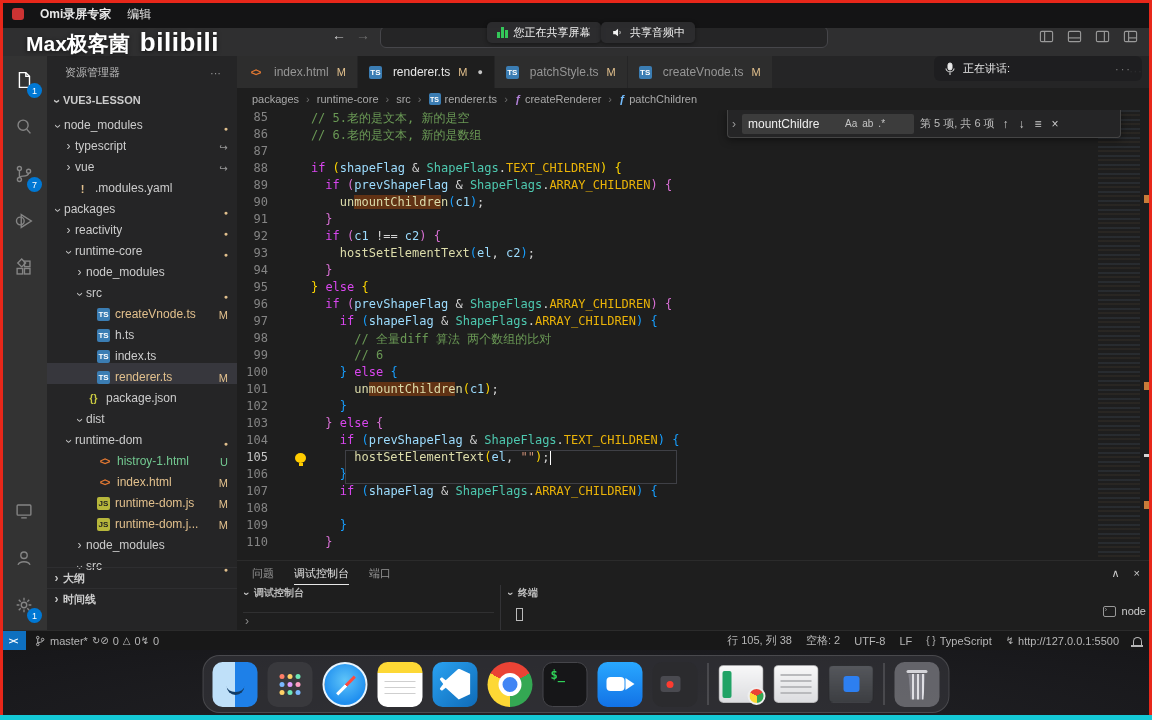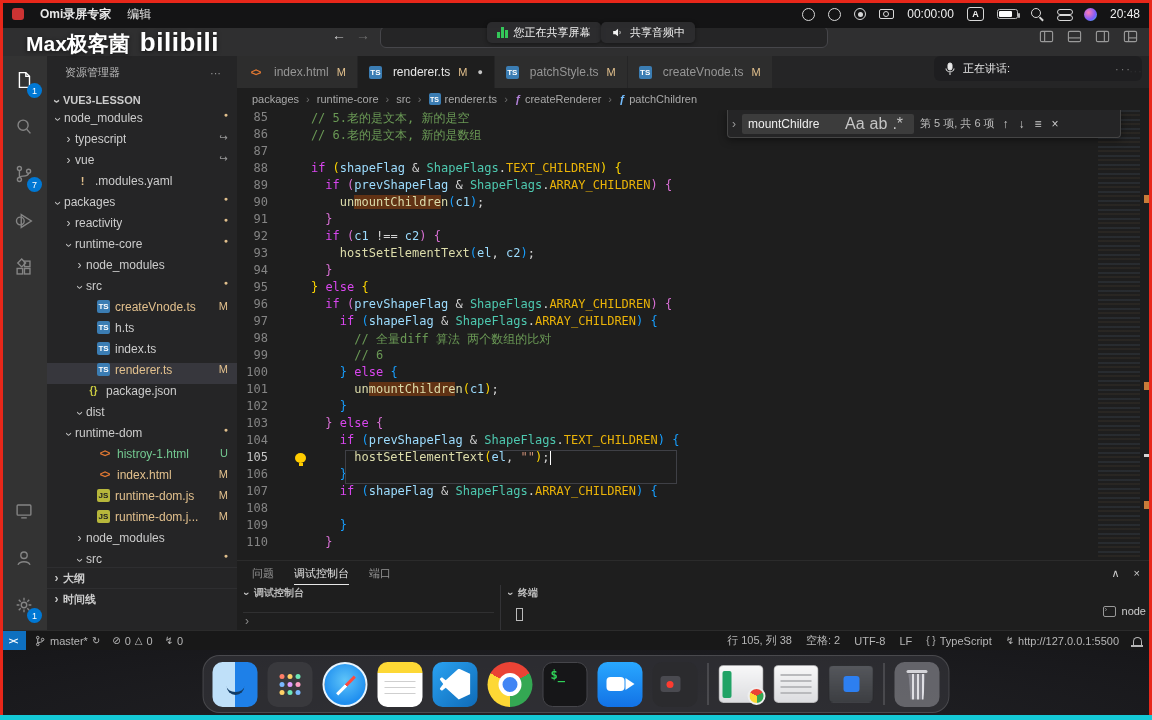--- a/index.html
+++ b/index.html
@@ -50,21 +50,21 @@
   .ab-bottom{position:absolute;bottom:2px;left:0;right:0}
   .ab-badge{position:absolute;right:5px;bottom:5px;min-width:15px;height:15px;background:#0078d4;border-radius:8px;
     color:#fff;font-size:9px;display:flex;align-items:center;justify-content:center;padding:0 3px}
 
   
   .sidebar{position:absolute;left:47px;top:37px;width:190px;bottom:20px;background:#252526;overflow:hidden}
   .side-title{height:33px;display:flex;align-items:center;padding:0 16px 0 18px;font-size:11px;color:#bbbbbb}
   .side-title .more{margin-left:auto;color:#999;cursor:pointer}
   .root-row{height:22px;display:flex;align-items:center;font-weight:bold;font-size:11px;color:#cccccc;padding-left:3px;cursor:pointer}
   .tree{position:absolute;top:55px;left:0;right:0}
-  .trow{height:21px;display:flex;align-items:flex-start;font-size:12px;color:#cccccc;cursor:pointer;position:relative;white-space:nowrap}
+  .trow{height:21px;display:flex;align-items:flex-end;font-size:12px;color:#cccccc;cursor:pointer;position:relative;white-space:nowrap}
   .trow.sel{background:#37373d}
   .chev{display:inline-block;width:13px;color:#c5c5c5;font-size:12px;text-align:center;flex:none;transform-origin:45% 55%}
   .chev.exp{transform:rotate(90deg)}
   .tlabel{overflow:hidden;text-overflow:ellipsis}
   .c-mod{color:#e2c08d}.c-new{color:#73c991}
   .badge-right{margin-left:auto;padding-right:9px;font-size:11px;color:#e2c08d;flex:none}
   .badge-right.c-new{color:#73c991}
   .badge-right.dotb{font-size:7px}
   .badge-right.lnk{color:#9a9a9a;font-size:10px}
   .fi{width:15px;height:13px;display:inline-flex;align-items:center;justify-content:center;margin-right:5px;
@@ -122,21 +122,21 @@
   .rmark.cur{background:#d4d4d4;height:3px;top:344px}
 
   
   .findwidget{position:absolute;right:31px;top:0;width:394px;height:28px;background:#252526;
     border:1px solid #454545;border-top:none;border-radius:0 0 4px 4px;display:flex;align-items:center;
     gap:6px;padding:0 6px 0 4px;z-index:12;box-shadow:0 2px 8px rgba(0,0,0,.45);font-size:11px;color:#cccccc}
   .fw-chev{color:#9a9a9a;font-size:12px;cursor:pointer}
   .fw-inputbox{display:flex;align-items:center;background:#3c3c3c;height:20px;width:172px;padding:0 4px 0 6px;border-radius:2px}
   .fw-inputbox input{background:transparent;border:none;outline:none;color:#eeeeee;
     font:12px "Liberation Sans",sans-serif;width:92px}
-  .fw-tgl{color:#c5c5c5;font-size:16px;margin-left:5px;cursor:pointer}
+  .fw-tgl{color:#c5c5c5;font-size:10px;margin-left:5px;cursor:pointer}
   .fw-tgl.word{}
   .fw-count{white-space:nowrap;color:#bbbbbb}
   .fw-btn{color:#cccccc;font-size:12px;cursor:pointer;padding:0 2px}
 
   
   .panel{position:absolute;left:0;right:0;bottom:0;height:70px;border-top:1px solid #2b2b2b;background:#1e1e1e}
   .paneltabs{height:24px;display:flex;align-items:center;padding-left:15px;gap:20px;font-size:11px;color:#969696;position:relative}
   .ptab{cursor:pointer;height:24px;display:flex;align-items:center}
   .ptab.active{color:#e7e7e7;box-shadow:inset 0 -1px 0 #e7e7e7}
   .panel-actions{position:absolute;right:12px;top:0;height:24px;display:flex;gap:14px;align-items:center;color:#cccccc}
@@ -152,21 +152,21 @@
   .term-list{position:absolute;right:6px;top:20px;display:flex;gap:6px;align-items:center;font-size:11px;color:#cccccc;cursor:pointer}
   .term-ico{width:13px;height:11px;border:1px solid #999;border-radius:2px;position:relative}
   .term-ico::after{content:"›";position:absolute;left:1px;top:-2px;font-size:8px;color:#999}
 
   
   .statusbar{position:absolute;left:0;bottom:0;right:0;height:20px;background:#181818;border-top:1px solid #2b2b2b;
     display:flex;align-items:center;font-size:11px;color:#b6b6b6;z-index:5}
   .sb-remote{width:26px;height:100%;background:#0e70c0;color:#fff;display:flex;align-items:center;
     justify-content:center;font-size:9px;font-weight:bold;letter-spacing:-1px;cursor:pointer;flex:none}
   .sb-item{display:flex;align-items:center;gap:4px;cursor:pointer;white-space:nowrap}
-  .sb-left{display:flex;align-items:center;gap:12px;margin-left:8px}
+  .sb-left{display:flex;align-items:center;margin-left:8px}
   .sb-right{margin-left:auto;display:flex;align-items:center;gap:14px;padding-right:10px}
   .sb-item .glyph{font-size:10px}
   .bell{width:9px;height:8px;border:1.5px solid #b6b6b6;border-bottom:none;border-radius:5px 5px 0 0;position:relative}
   .bell::after{content:"";position:absolute;left:-3px;bottom:-2px;width:12px;height:1.5px;background:#b6b6b6}
 
   
   .desktop{position:absolute;left:0;top:650px;right:0;bottom:0;background:radial-gradient(ellipse at 50% 120%,#232327,#17171a)}
   .dock{position:absolute;left:50%;transform:translateX(-50%);bottom:7px;height:58px;
     background:rgba(58,58,64,.55);border:1px solid rgba(255,255,255,.14);border-radius:17px;
     display:flex;align-items:center;padding:0 9px;gap:10px;z-index:20}
@@ -239,33 +239,20 @@
 </style>
 </head>
 <body>
 
 <div id="screen">
 
   <div class="menubar">
     <span class="mb-appicon"></span>
     <span class="app">Omi录屏专家</span>
     <span class="menu">编辑</span>
-    <div class="mb-right">
-      <span class="mi-gen"></span>
-      <span class="mi-gen"></span>
-      <span class="mi-rec"></span>
-      <span class="mi-cam"></span>
-      <span class="mb-timer">00:00:00</span>
-      <span class="mi-ime">A</span>
-      <span class="mi-batt"></span>
-      <span class="mi-search"></span>
-      <span class="mi-cc"></span>
-      <span class="mi-siri"></span>
-      <span class="mb-clock">20:48</span>
-    </div>
   </div>
 
   <div class="vscode">
     <div class="titlebar">
       <span class="nav back">←</span>
       <span class="nav fwd">→</span>
       <div class="cmdcenter"></div>
       <div class="layout-icons">
         <svg width="15" height="15" viewBox="0 0 16 16">
             <rect x="1.5" y="2.5" width="13" height="11" rx="1.5" fill="none" stroke="#9a9a9a" stroke-width="1.2"></rect>

